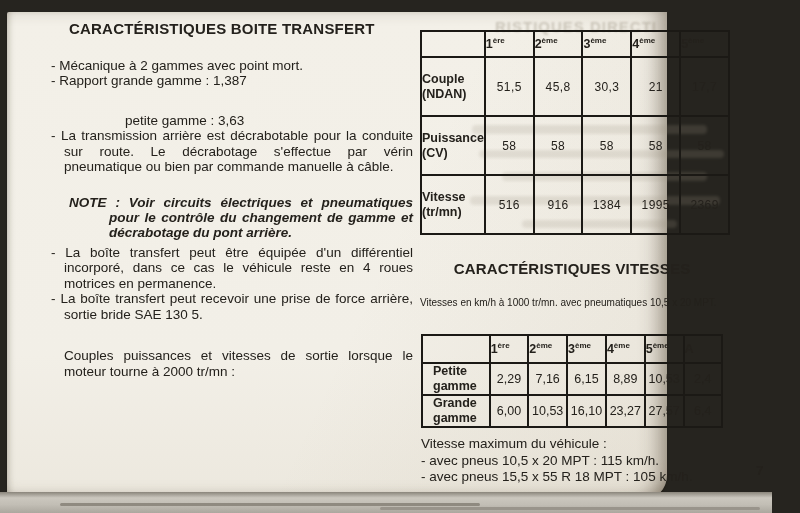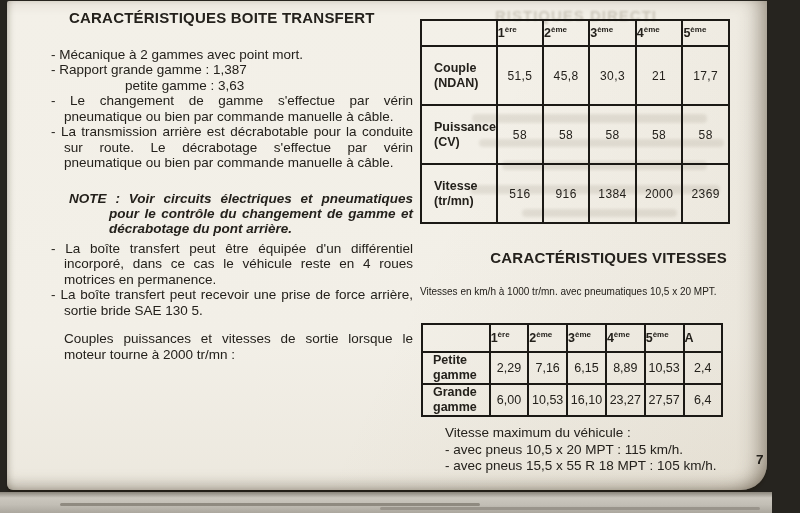--- a/index.html
+++ b/index.html
@@ -5,21 +5,21 @@
   html,body{margin:0;padding:0;}
   body{
     width:800px;height:513px;overflow:hidden;
     font-family:"Liberation Sans","DejaVu Sans",sans-serif;
     background:#211f1b;
   }
   .canvas{position:relative;width:800px;height:513px;background:#26241f;}
 
   
   .page{
-    position:absolute;left:7px;top:1px;width:760px;height:489px;
+    position:absolute;left:7px;top:12px;width:660px;height:489px;
     background:
       linear-gradient(115deg, rgba(0,0,0,0) 55%, rgba(150,130,95,0.10) 100%),
       linear-gradient(180deg,#f3f0e8 0%,#f2efe7 70%,#ece8de 100%);
     border-radius:2px 0 26px 6px;
     box-shadow:
       inset -16px 0 20px -8px rgba(70,58,40,0.45),
       inset 0 -12px 16px -9px rgba(70,58,40,0.35),
       inset 4px 0 6px -3px rgba(70,58,40,0.30),
       0 3px 2px rgba(35,30,22,0.85);
     color:#24211c;
@@ -39,54 +39,54 @@
   .bleed-text{
     position:absolute;left:488px;top:6px;width:260px;
     font-weight:bold;font-size:15px;letter-spacing:1px;color:#8d8472;
     opacity:0.38;filter:blur(1.2px);white-space:nowrap;overflow:hidden;
   }
 
   
   .left-col{position:absolute;left:44px;top:8px;width:362px;font-size:13.5px;line-height:15.5px;}
   .doc-title{font-weight:bold;font-size:15px;letter-spacing:0.2px;margin:1px 0 21px 18px;white-space:nowrap;}
   .bullet{padding-left:13px;text-indent:-13px;text-align:justify;}
-  .indent2{padding-left:74px;}
+  .indent2{padding-left:74px;margin-top:24px;}
   .note-block{
     font-weight:bold;font-style:italic;
     margin:20px 0 5px 18px;padding-left:40px;text-indent:-40px;
     text-align:justify;line-height:15px;
   }
-  .closing{margin-top:13px;padding-left:13px;text-align:justify;}
+  .closing{margin-top:26px;padding-left:13px;text-align:justify;}
 
   
   .right-col{position:absolute;left:410px;top:0;width:316px;}
   table{border-collapse:collapse;background:transparent;}
   td,th{border:2px solid #1b1915;padding:0;vertical-align:middle;}
   .t1{position:absolute;left:3px;top:18px;width:310px;}
   .t1 .lblcol{width:62px;}
   .t1 .datacol{width:49px;}
   .t1 th{height:24px;}
   .t1 .r{height:59px;}
-  .rowlabel{font-weight:bold;font-size:12.5px;text-align:left;padding-left:12px;line-height:15px;}
+  .rowlabel{font-weight:bold;font-size:12.5px;text-align:left;padding-left:0;line-height:15px;}
   .val1{font-size:12px;text-align:center;letter-spacing:0.4px;}
   .hdr{font-weight:bold;font-size:12.5px;text-align:left;}
   .sup{font-size:8px;vertical-align:super;line-height:0;}
 
-  .sec2-title{position:absolute;left:0;top:248px;width:310px;text-align:right;font-weight:bold;font-size:15px;letter-spacing:0.2px;}
+  .sec2-title{position:absolute;left:0;top:248px;width:310px;text-align:center;font-weight:bold;font-size:15px;letter-spacing:0.2px;}
   .intro{position:absolute;left:3px;top:283px;width:308px;font-size:10px;line-height:16px;text-align:justify;}
 
   .t2{position:absolute;left:4px;top:322px;width:302px;}
   .t2 .lblcol{width:68px;}
   .t2 .datacol{width:39px;}
   .t2 th{height:26px;}
   .t2 .r{height:29px;}
   .t2 .rowlabel{font-size:12.5px;padding-left:10px;}
   .val2{font-weight:normal;font-size:12.5px;text-align:center;}
 
-  .maxspeed{position:absolute;left:4px;top:424px;width:320px;font-size:13.5px;line-height:16.5px;margin-left:24px;}
+  .maxspeed{position:absolute;left:4px;top:424px;width:320px;font-size:13.5px;line-height:16.5px;}
   .maxspeed .bullet{padding-left:11px;text-indent:-11px;}
 
   .page-num{position:absolute;left:749px;top:451px;font-size:13.5px;font-weight:bold;}
 </style>
 </head>
 <body>
 
 <div class="canvas">
 
   <div class="page">
@@ -99,21 +99,20 @@
     <div class="bleed" style="left:515px;top:208px;width:155px;height:8px;"></div>
 
     <div class="left-col">
       <div class="doc-title">CARACTÉRISTIQUES BOITE TRANSFERT</div>
 
       <div class="bullet">- Mécanique à 2 gammes avec point mort.</div>
       <div>
         <div class="bullet">- Rapport grande gamme : 1,387</div>
         <div class="indent2">petite gamme : 3,63</div>
       </div>
-      <div class="bullet">- Le changement de gamme s'effectue par vérin pneumatique ou bien par commande manuelle à câble.</div>
       <div class="bullet">- La transmission arrière est décrabotable pour la conduite sur route. Le décrabotage s'effectue par vérin pneumatique ou bien par commande manuelle à câble.</div>
 
       <div class="note-block">NOTE : Voir circuits électriques et pneumatiques pour le contrôle du changement de gamme et décrabotage du pont arrière.</div>
 
       <div class="bullet">- La boîte transfert peut être équipée d'un différentiel incorporé, dans ce cas le véhicule reste en 4 roues motrices en permanence.</div>
       <div class="bullet">- La boîte transfert peut recevoir une prise de force arrière, sortie bride SAE 130 5.</div>
 
       <div class="closing">Couples puissances et vitesses de sortie lorsque le moteur tourne à 2000 tr/mn :</div>
     </div>
 
@@ -160,21 +159,21 @@
           <td class="val1">58</td>
         </tr>
         <tr class="r">
           <td class="rowlabel">
                 <div>Vitesse</div>
                 <div>(tr/mn)</div>
               </td>
           <td class="val1">516</td>
           <td class="val1">916</td>
           <td class="val1">1384</td>
-          <td class="val1">2000</td>
+          <td class="val1">1995</td>
           <td class="val1">2369</td>
         </tr>
       </tbody>
         </table>
 
       <div class="sec2-title">CARACTÉRISTIQUES VITESSES</div>
       <div class="intro">Vitesses en km/h à 1000 tr/mn. avec pneumatiques 10,5 x 20 MPT.</div>
 
       <table class="t2">
         <colgroup>

